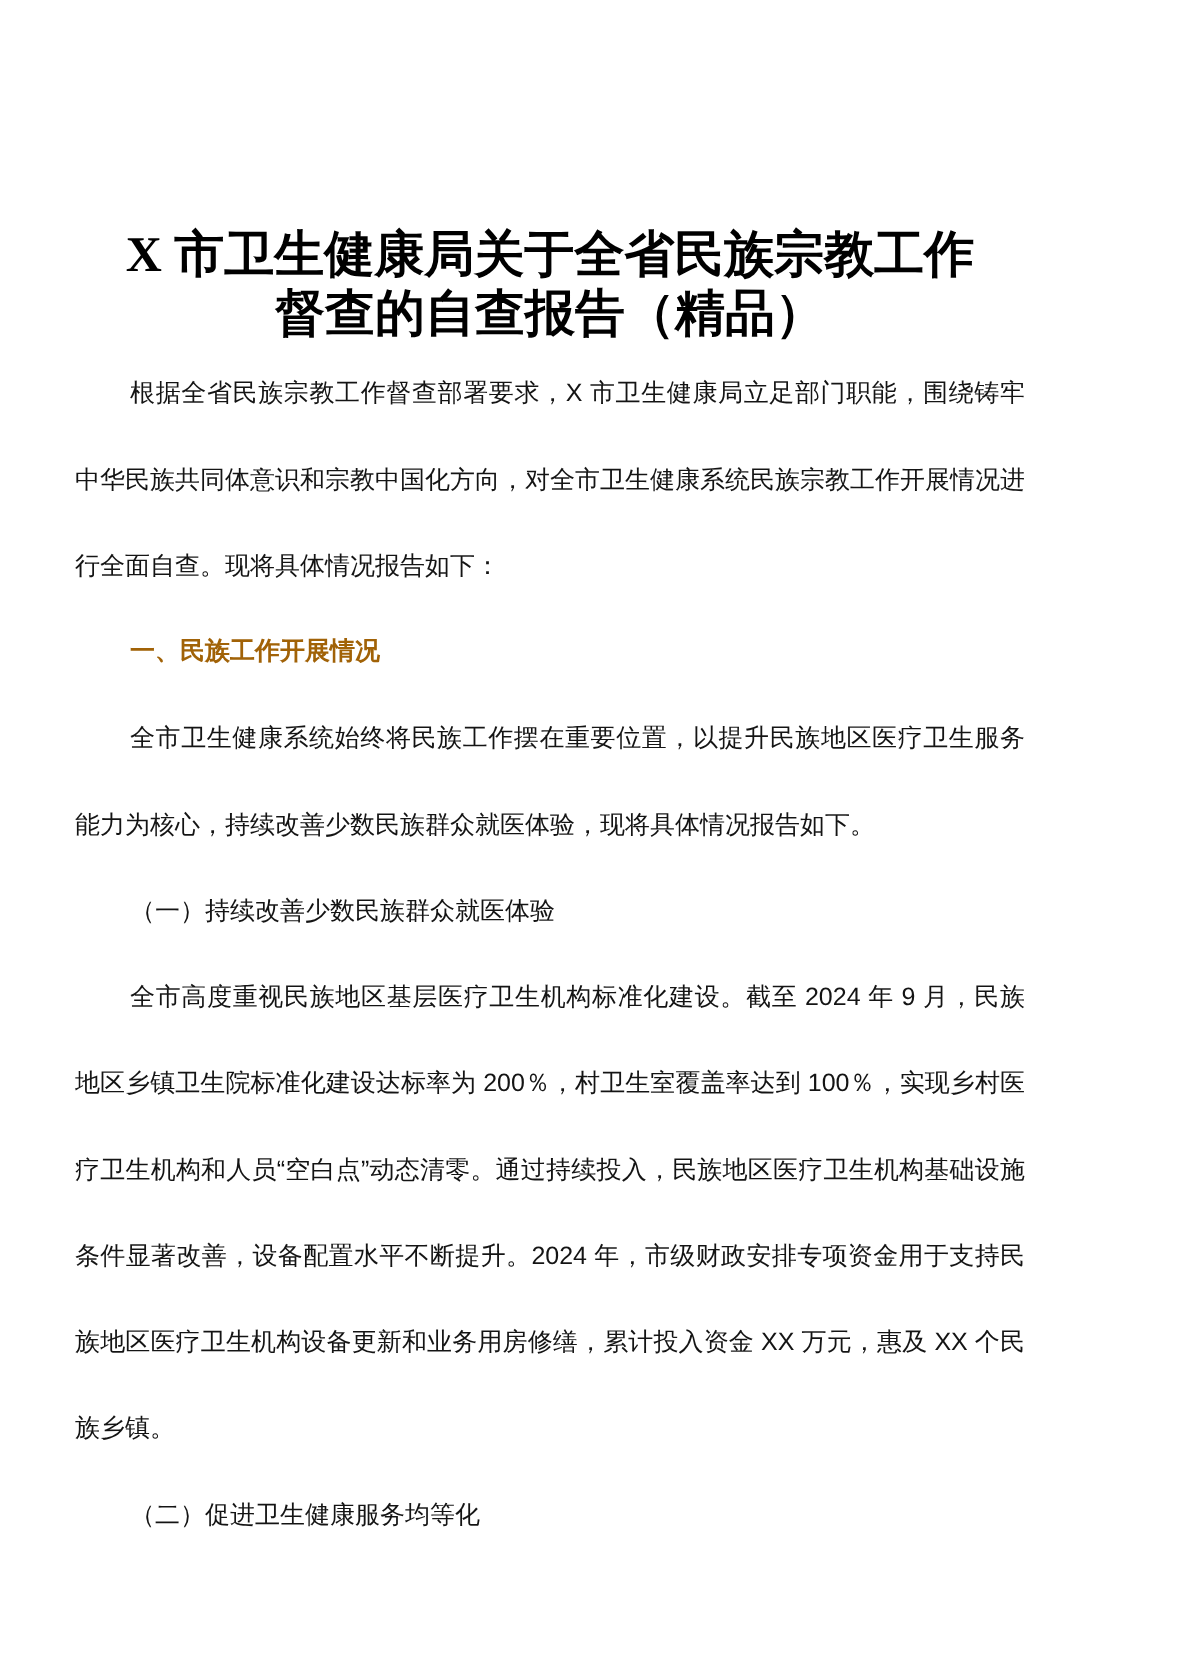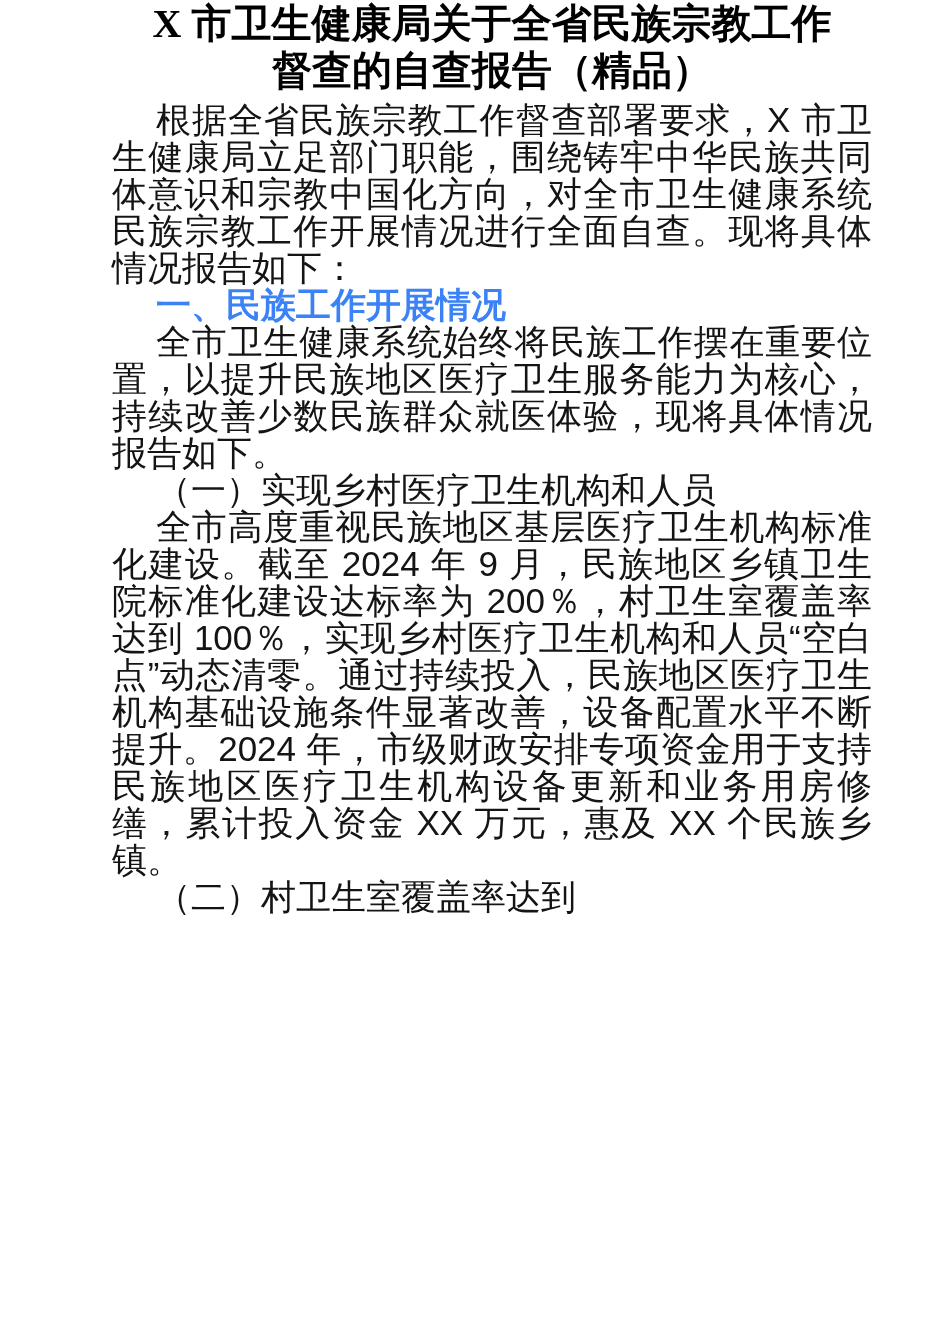--- a/index.html
+++ b/index.html
@@ -9,58 +9,60 @@
   body {
     width: 950px;
     height: 1344px;
     background: #ffffff;
     font-family: "Liberation Sans", sans-serif;
     color: #141414;
     overflow: hidden;
   }
   .page {
     width: 760px;
-    margin-left: 112px;
+    margin-left: 60px;
+    padding-top: 180px;
     box-sizing: border-box;
   }
   .doc-title {
     font-family: "Liberation Serif", serif;
     font-weight: bold;
     font-size: 40px;
     line-height: 47px;
     text-align: center;
     color: #000000;
     max-width: 700px;
     margin: 0 auto 7px auto;
     letter-spacing: 0;
   }
   .doc-body {
-    font-size: 35px;
-    line-height: 37px;
+    font-size: 20px;
+    line-height: 69px;
     text-align: justify;
     text-justify: inter-ideograph;
   }
   .doc-body p {
     margin: 0;
     text-indent: 44px;
   }
   .doc-body p.heading-1 {
     font-weight: bold;
-    color: #3b82f6;
+    color: #a16207;
+    font-family: Liberation Mono, monospace;
   }
   .doc-body p.heading-2 {
     font-weight: normal;
   }
 </style>
 </head>
 <body>
 
 <div class="page">
   <h1 class="doc-title">X 市卫生健康局关于全省民族宗教工作督查的自查报告（精品）</h1>
   <div class="doc-body">
       <p class="body">根据全省民族宗教工作督查部署要求，X 市卫生健康局立足部门职能，围绕铸牢中华民族共同体意识和宗教中国化方向，对全市卫生健康系统民族宗教工作开展情况进行全面自查。现将具体情况报告如下：</p>
       <p class="heading-1">一、民族工作开展情况</p>
       <p class="body">全市卫生健康系统始终将民族工作摆在重要位置，以提升民族地区医疗卫生服务能力为核心，持续改善少数民族群众就医体验，现将具体情况报告如下。</p>
-      <p class="heading-2">（一）实现乡村医疗卫生机构和人员</p>
+      <p class="heading-2">（一）持续改善少数民族群众就医体验</p>
       <p class="body">全市高度重视民族地区基层医疗卫生机构标准化建设。截至 2024 年 9 月，民族地区乡镇卫生院标准化建设达标率为 200％，村卫生室覆盖率达到 100％，实现乡村医疗卫生机构和人员“空白点”动态清零。通过持续投入，民族地区医疗卫生机构基础设施条件显著改善，设备配置水平不断提升。2024 年，市级财政安排专项资金用于支持民族地区医疗卫生机构设备更新和业务用房修缮，累计投入资金 XX 万元，惠及 XX 个民族乡镇。</p>
-      <p class="heading-2">（二）村卫生室覆盖率达到</p>
+      <p class="heading-2">（二）促进卫生健康服务均等化</p>
     </div>
 </div>
 
 </body></html>

